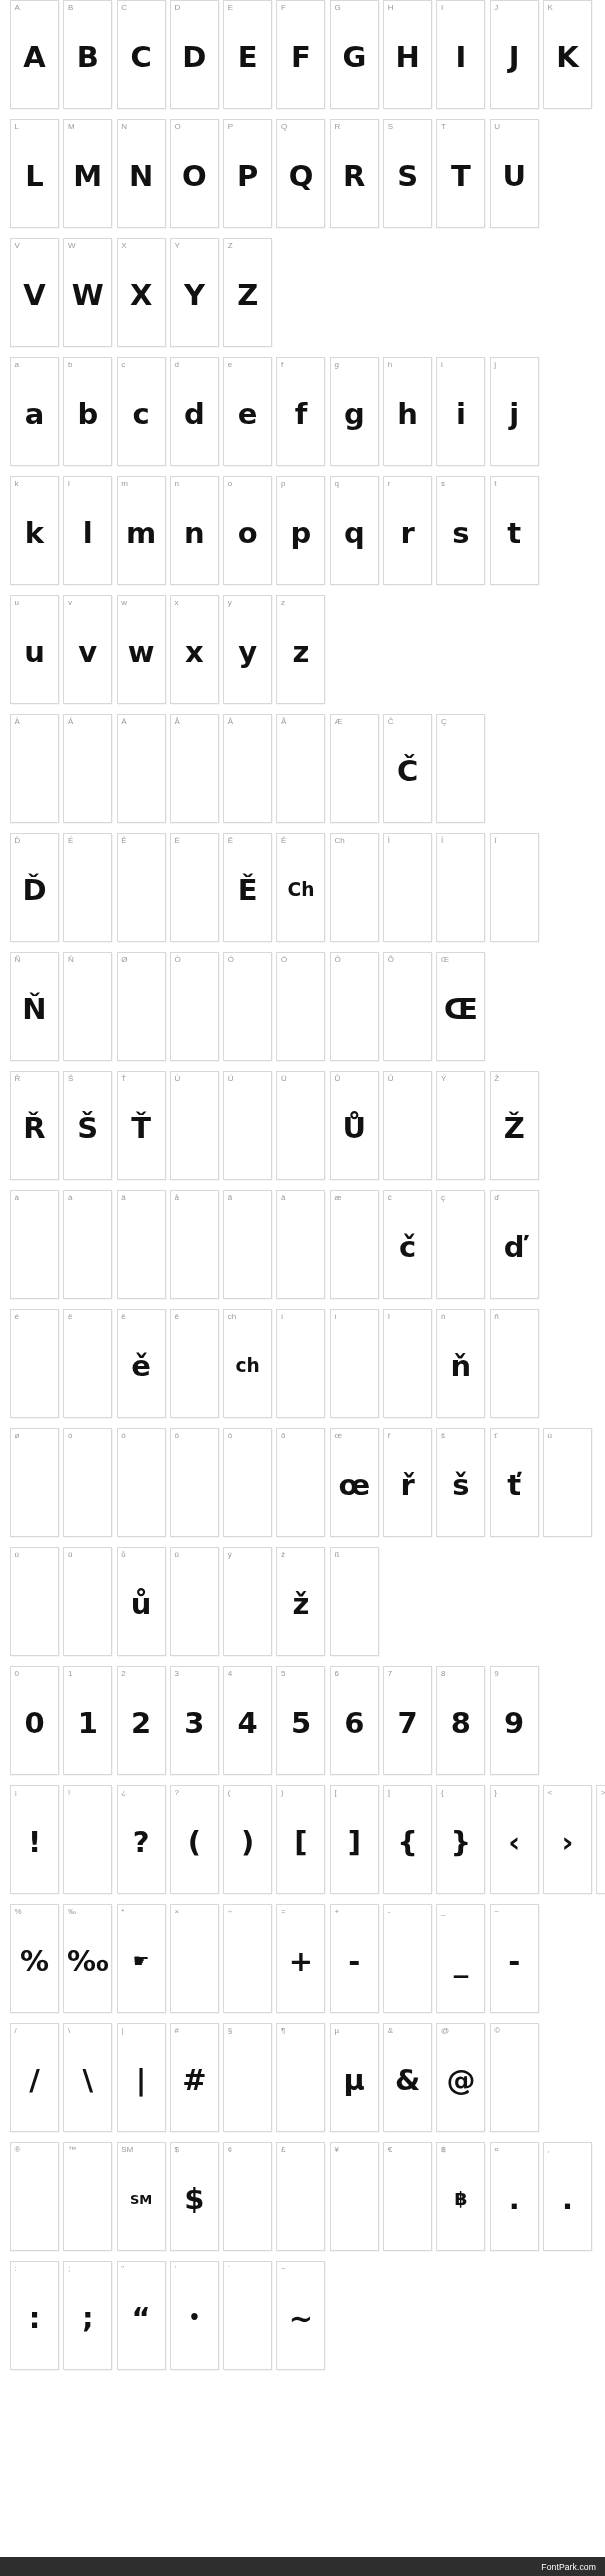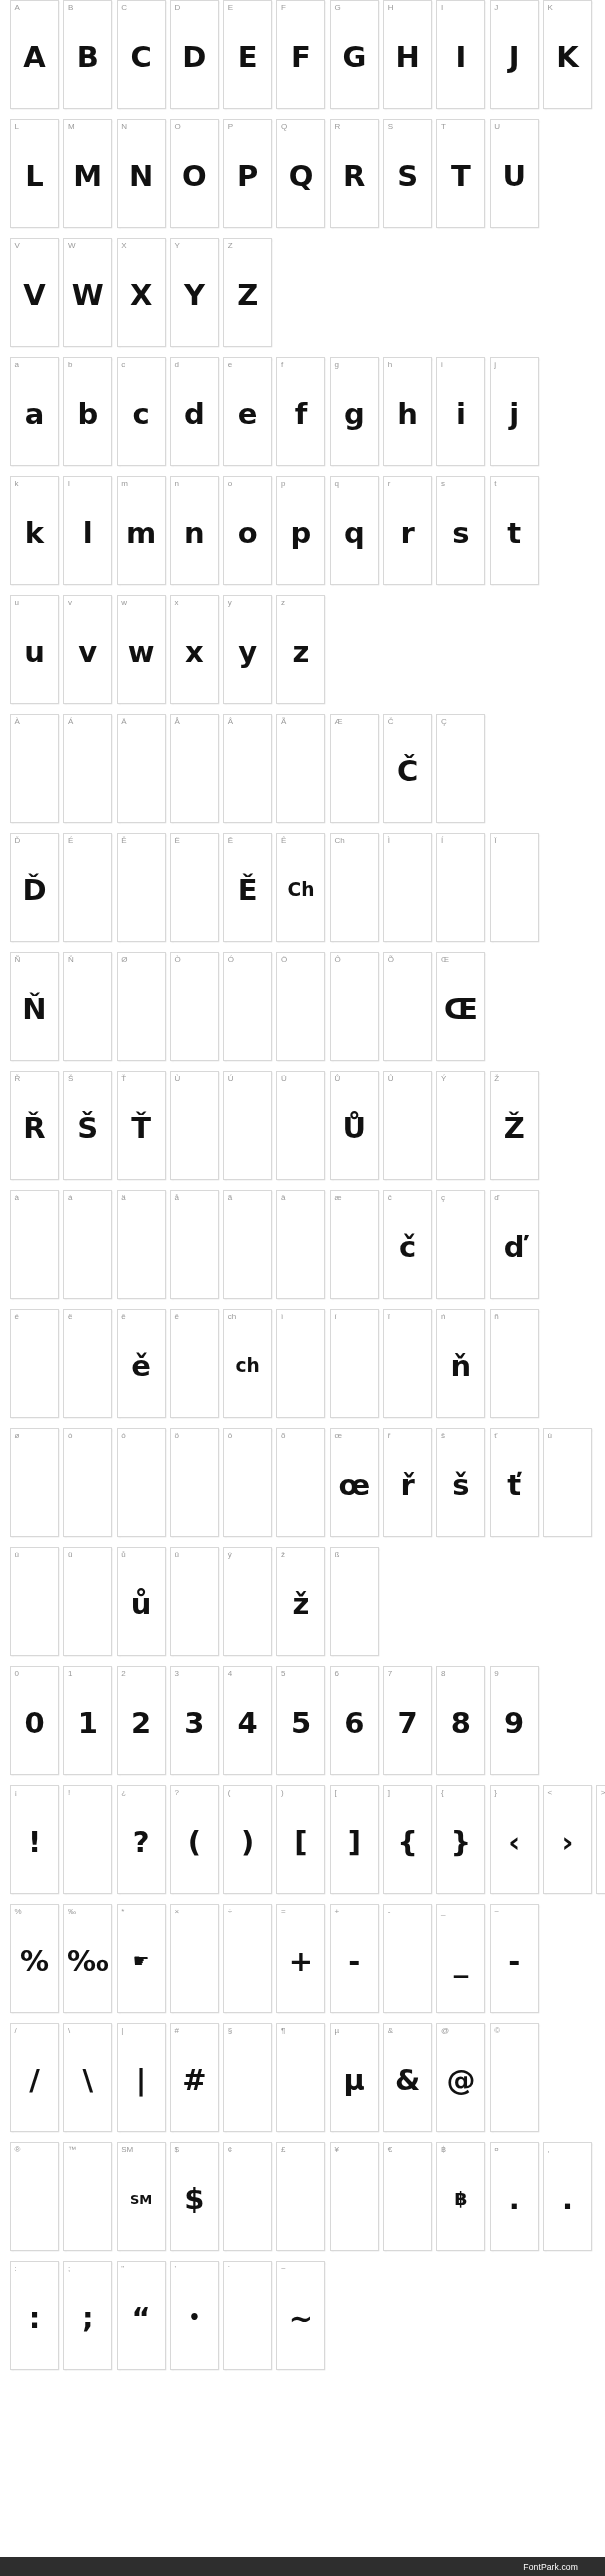--- a/index.html
+++ b/index.html
@@ -71,21 +71,21 @@
     left: 0;
     right: 0;
     bottom: 0;
     height: 18.6px;
     background: #2e2e2e;
     color: #ffffff;
     font-size: 8.6px;
     display: flex;
     align-items: center;
     justify-content: flex-end;
-    padding-right: 28px;
+    padding-right: 10px;
     box-sizing: border-box;
     font-family: "Liberation Sans", sans-serif;
   }
   .footer .brand { letter-spacing: 0.1px; }
 </style>
 </head>
 <body>
 
 <div id="page">
   <div id="grid">

